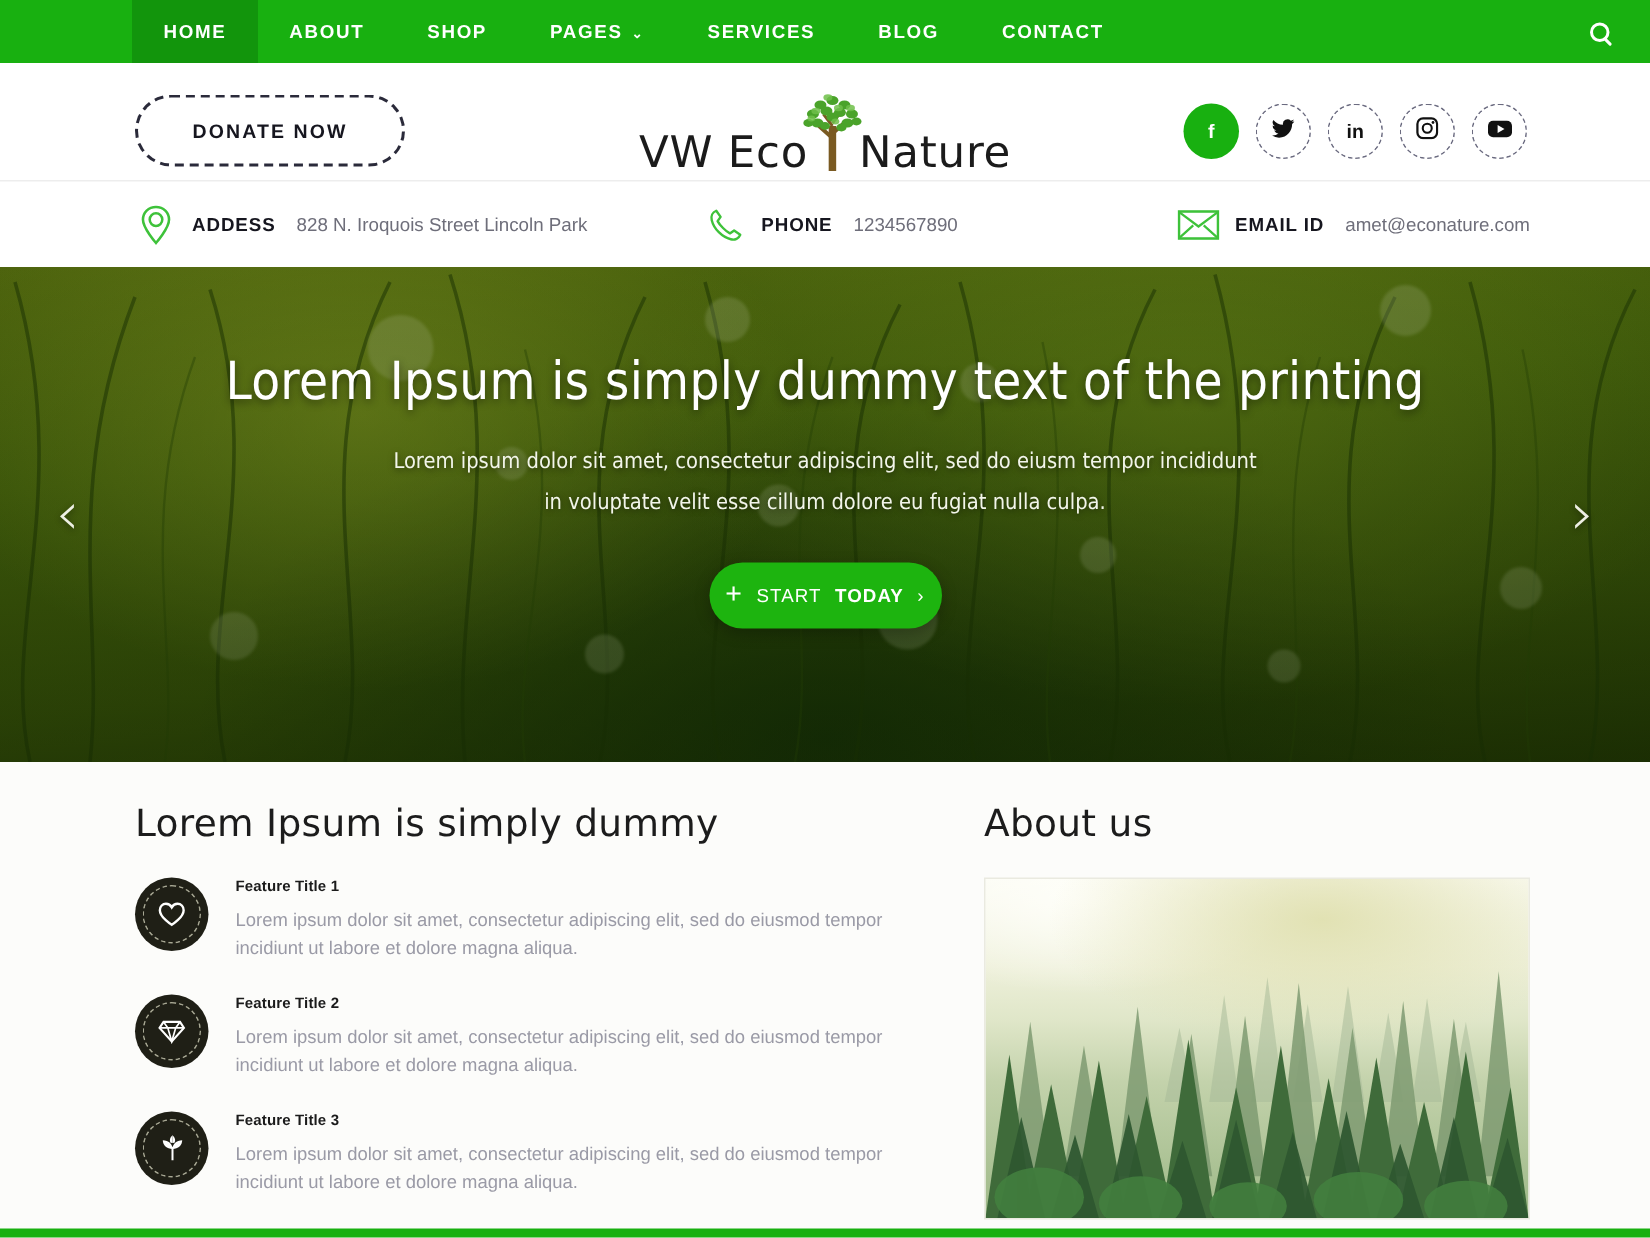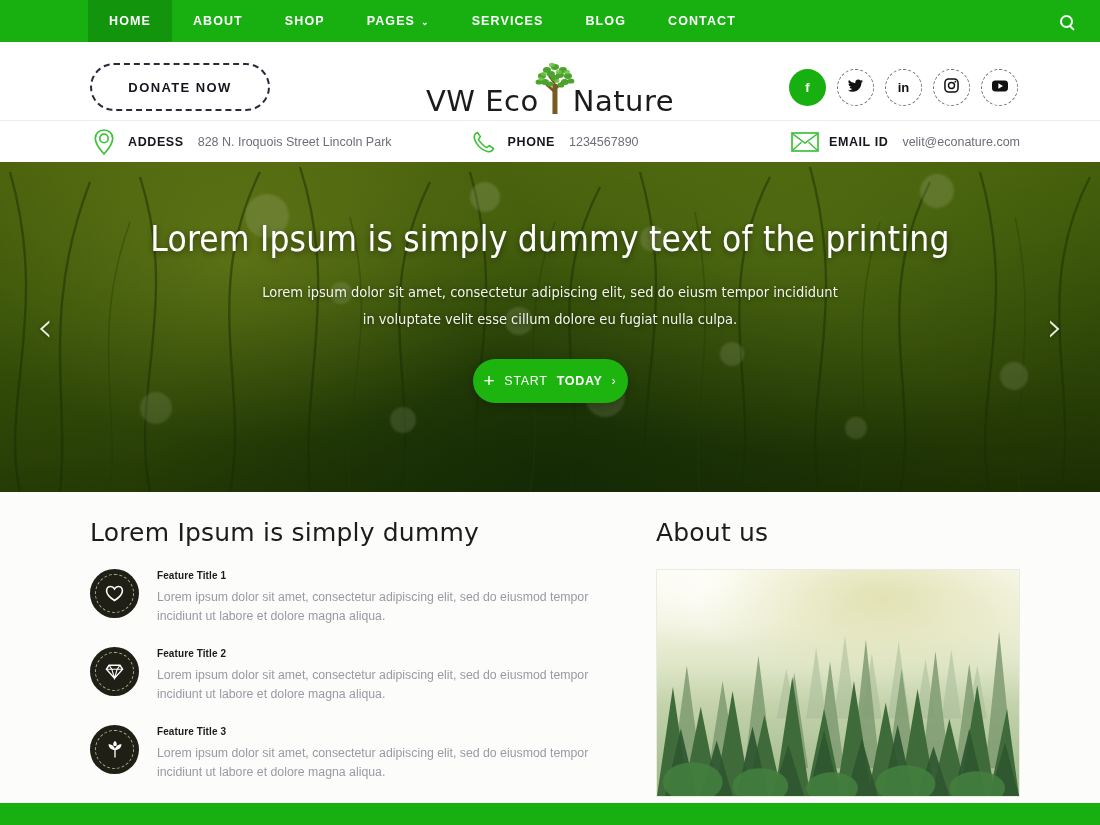--- a/index.html
+++ b/index.html
@@ -55,21 +55,21 @@
   .socials { position: absolute; right: 82px; display: flex; gap: 11px; align-items: center; }
   .soc {
     width: 37px; height: 37px; border-radius: 50%;
     border: 1px dashed #6b6b80; background: #fff;
     display: flex; align-items: center; justify-content: center; cursor: pointer;
     color: #111; font-size: 13px; font-weight: bold;
   }
   .soc.fb { background: #18b010; border: none; color: #fff; }
 
   .contactbar {
-    display: flex; align-items: center; height: 42px; margin-top: 2px;
+    display: flex; align-items: center; height: 58px; margin-top: 2px;
     border-top: 1px solid #ededed; position: relative;
   }
   .cinfo { display: flex; align-items: center; gap: 10px; }
   .cinfo .ic { width: 28px; height: 28px; display:flex; align-items:center; justify-content:center; flex:0 0 28px; }
   .clabel { font-size: 12.5px; font-weight: bold; color: #16161f; letter-spacing: .6px; }
   .cval { font-size: 12.5px; color: #6e6e7a; margin-left: 4px; }
   .ci-addr { margin-left: 90px; }
   .ci-phone { margin-left: 78px; }
   .ci-email { position: absolute; right: 80px; margin-left: 48px; }
 
@@ -283,21 +283,21 @@
         <span class="cval">1234567890</span>
       </div>
       <div class="cinfo ci-email">
         <span class="ic">
           <svg width="28" height="22" viewBox="0 0 28 22">
               <rect x="1" y="2" width="26" height="18" fill="none" stroke="#3ec23a" stroke-width="1.7"></rect>
               <path d="M1.6 2.8 L14 12 L26.4 2.8 M1.6 19.3 L10.5 11.3 M26.4 19.3 L17.5 11.3" fill="none" stroke="#3ec23a" stroke-width="1.5"></path>
             </svg>
         </span>
         <span class="clabel">EMAIL ID</span>
-        <span class="cval">velit@econature.com</span>
+        <span class="cval">amet@econature.com</span>
       </div>
     </div>
   </div>
 
   <div class="hero">
     <div class="hero-bg">
       <div class="grassbase"></div>
       <svg class="blades" viewBox="0 0 1100 330" preserveAspectRatio="none">
         <g stroke="#1d3604" stroke-width="2.4" fill="none" opacity=".7">
           <path d="M60 330 C70 240 40 150 90 20"></path>

